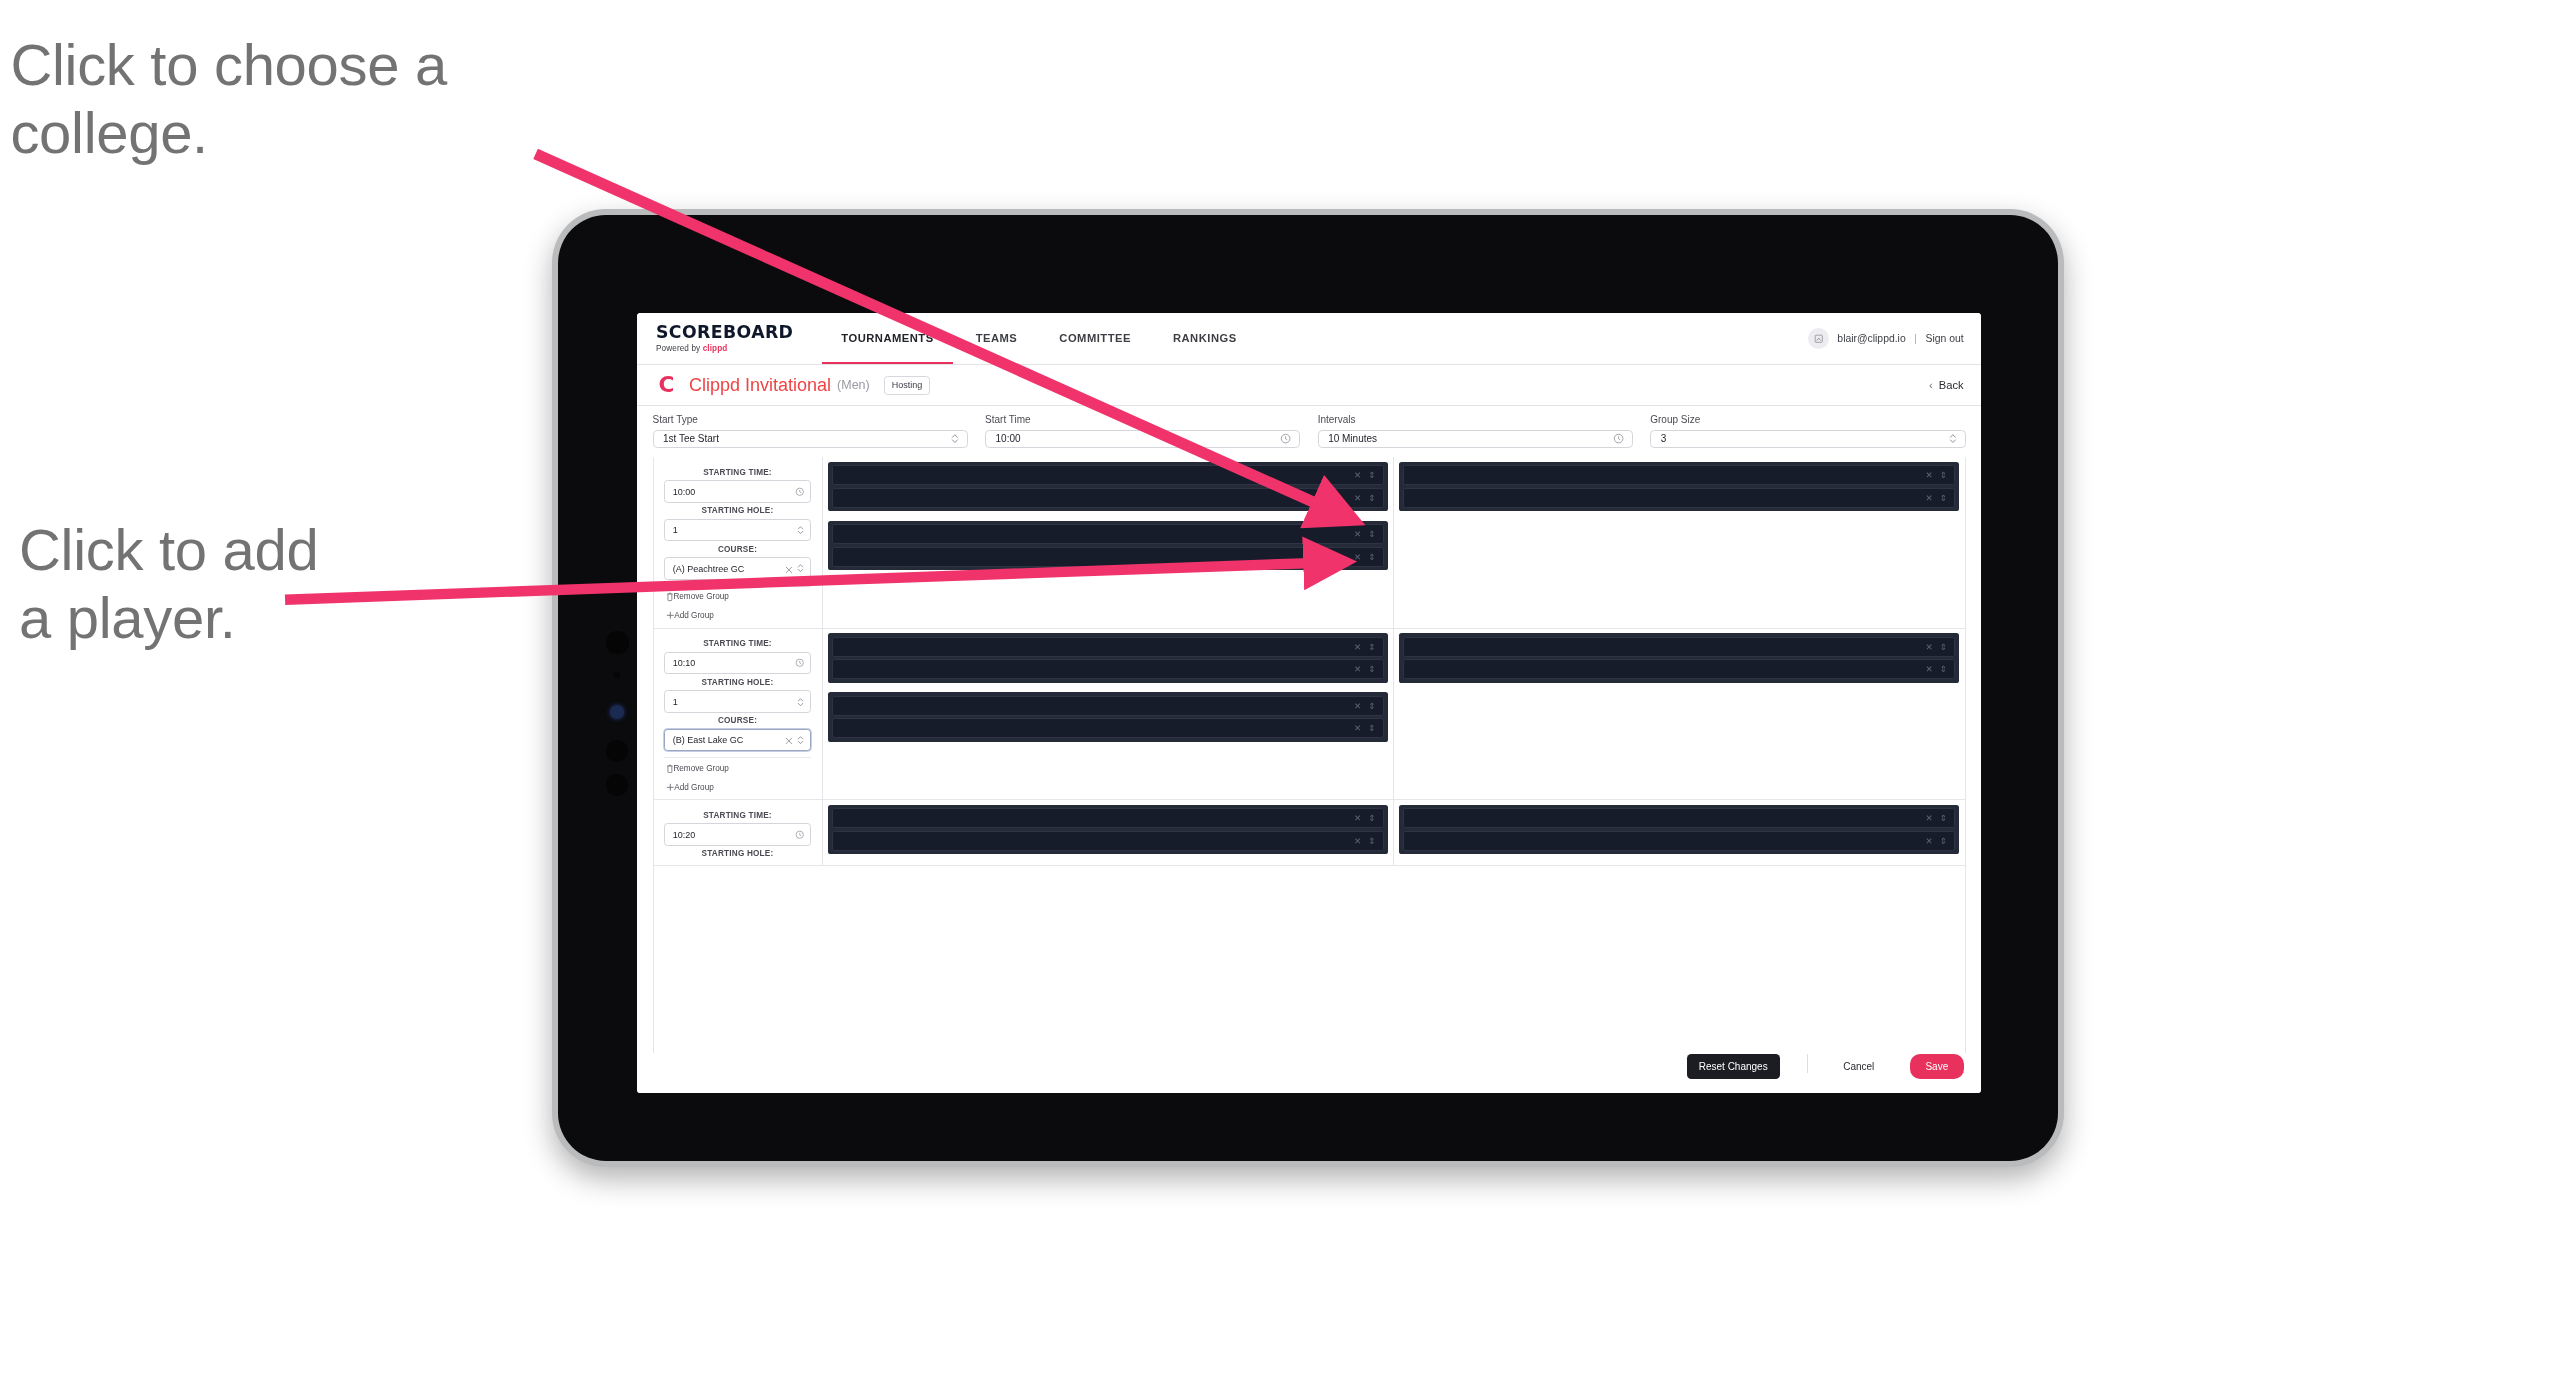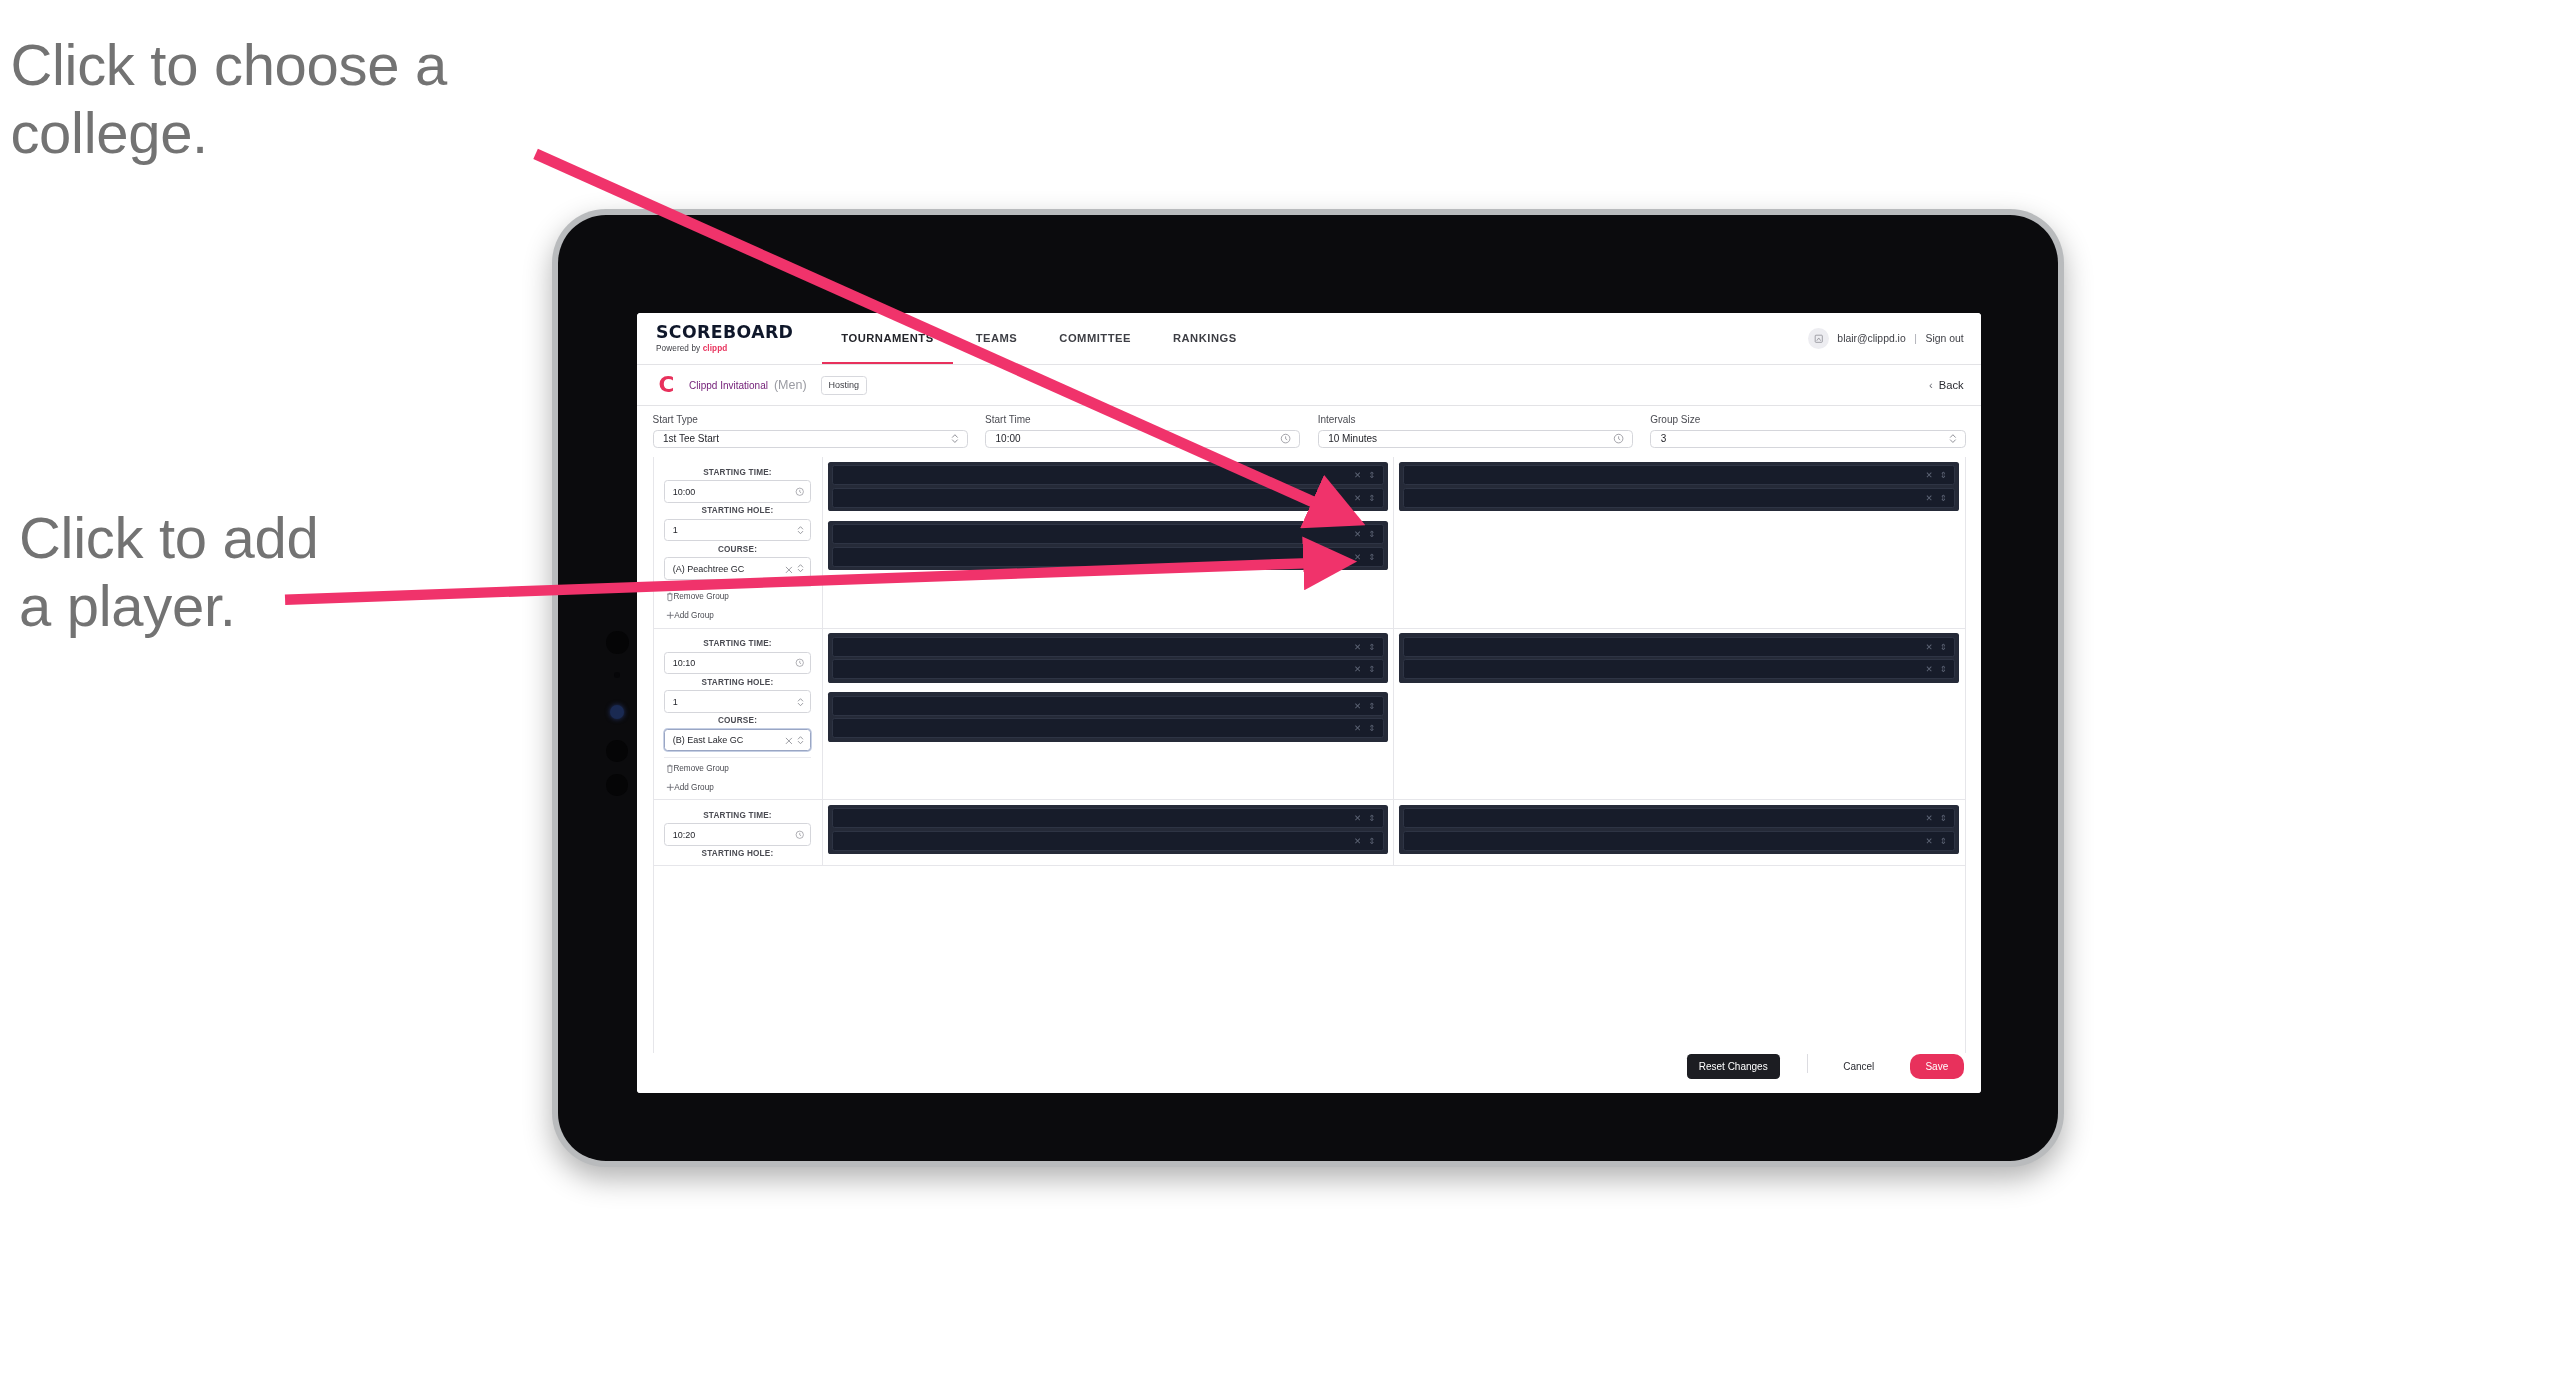--- a/index.html
+++ b/index.html
@@ -15,21 +15,21 @@
   .annot {
     position: absolute;
     font-family: "Liberation Sans", sans-serif;
     font-size: 58px;
     line-height: 1.18;
     color: #737373;
     white-space: pre-line;
     letter-spacing: -0.3px;
   }
   #annot-college { left: 10.4px; top: 31px; }
-  #annot-player  { left: 19px; top: 504px; }
+  #annot-player  { left: 19px; top: 516px; }
   #arrows { position: absolute; left: 0; top: 0; width: 2576px; height: 1386px; pointer-events: none; }
 
   
   #tablet {
     position: absolute; left: 552px; top: 209px;
     width: 1512px; height: 958px;
     background: #b9bbbd;
     border-radius: 54px;
     padding: 6px;
     box-shadow: 0 12px 29px rgba(0,0,0,.30);
@@ -97,21 +97,21 @@
     border-bottom: 0.9px solid #e3e3e6;
     display: flex; align-items: center; padding: 0 17.3px 0 19px;
     background: #fff;
   }
   #c-logo {
     width: 21px; height: 21px; margin-right: 12px;
     display: flex; align-items: center; justify-content: center;
     font-family: "DejaVu Sans", sans-serif;
     font-weight: 700; font-size: 21.6px; color: #e8315c; line-height: 1;
   }
-  #t-name { font-size: 10px; color: #701a75; }
+  #t-name { font-size: 18px; color: #ef4444; }
   #t-gender { font-size: 12.5px; color: #9a9ba2; margin-left: 6px; }
   #t-badge {
     margin-left: 14px; font-size: 9px; color: #3d3e44;
     border: 0.9px solid #d7d8dd; border-radius: 3.5px; padding: 3.5px 7px;
     background: #fff; white-space: nowrap;
   }
   #back-btn {
     margin-left: auto; display: flex; align-items: center; gap: 6px;
     font-size: 11.2px; color: #2a2b31; cursor: pointer;
   }

